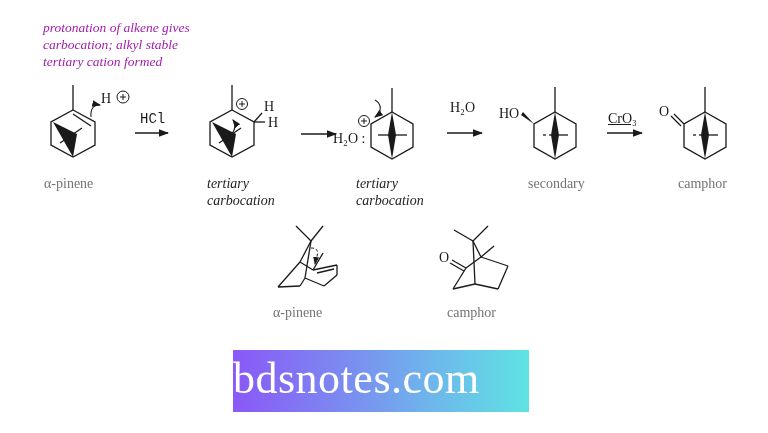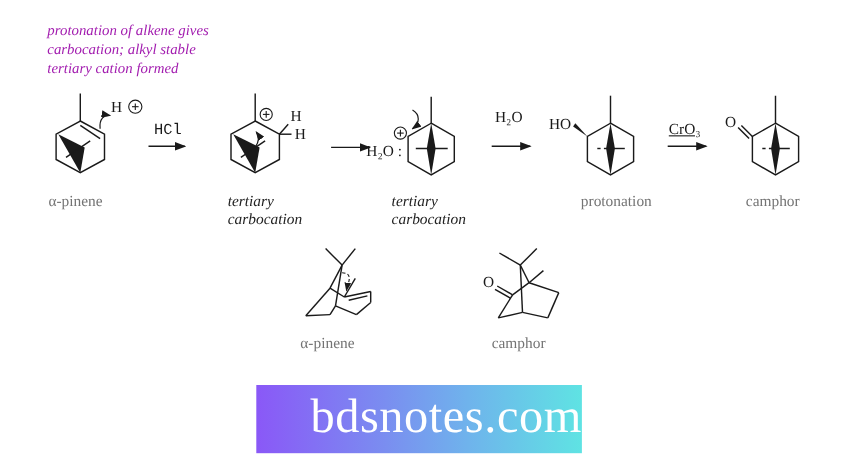--- a/index.html
+++ b/index.html
@@ -6,21 +6,21 @@
   body { width: 768px; height: 433px; position: relative; overflow: hidden;
          font-family: "Liberation Serif", "DejaVu Serif", serif; color: #1a1a1a; }
   .abs { position: absolute; }
   .note { font-style: italic; font-size: 13.5px; line-height: 17px; color: #a21caf; }
   .label { font-size: 14px; color: #737373; line-height: 17px; }
   .label-it { font-style: italic; font-size: 14px; line-height: 17px; color: #222; }
   .reagent { font-size: 14px; color: #1a1a1a; }
   svg { position: absolute; left: 0; top: 0; }
   .banner { left: 233px; top: 350px; width: 296px; height: 62px;
             background: linear-gradient(90deg, #8a58f7 0%, #7a8ef0 40%, #6fb3ec 65%, #5fe3e3 100%);
-            display: flex; align-items: center; justify-content: flex-end; }
+            display: flex; align-items: center; justify-content: flex-start; }
   .banner span { color: #ffffff; font-family: "Liberation Serif", "DejaVu Serif", serif;
                  font-size: 44px; letter-spacing: 0.5px; line-height: 1; margin-top: -4px; }
 </style>
 </head>
 <body>
 
 <div class="abs note" style="left:43px; top:19px;">
   <div>protonation of alkene gives</div>
   <div>carbocation; alkyl stable</div>
   <div>tertiary cation formed</div>
@@ -148,21 +148,21 @@
 
 <div class="abs label" style="left:44px; top:175px;">α-pinene</div>
 <div class="abs label-it" style="left:207px; top:175px;">
   <div>tertiary</div>
   <div>carbocation</div>
 </div>
 <div class="abs label-it" style="left:356px; top:175px;">
   <div>tertiary</div>
   <div>carbocation</div>
 </div>
-<div class="abs label" style="left:528px; top:175px;">protonation</div>
+<div class="abs label" style="left:528px; top:175px;">secondary</div>
 <div class="abs label" style="left:678px; top:175px;">camphor</div>
 
 <div class="abs label" style="left:273px; top:304px;">α-pinene</div>
 <div class="abs label" style="left:447px; top:304px;">camphor</div>
 
 <div class="abs banner">
   <span>bdsnotes.com</span>
 </div>
 
 </body></html>

